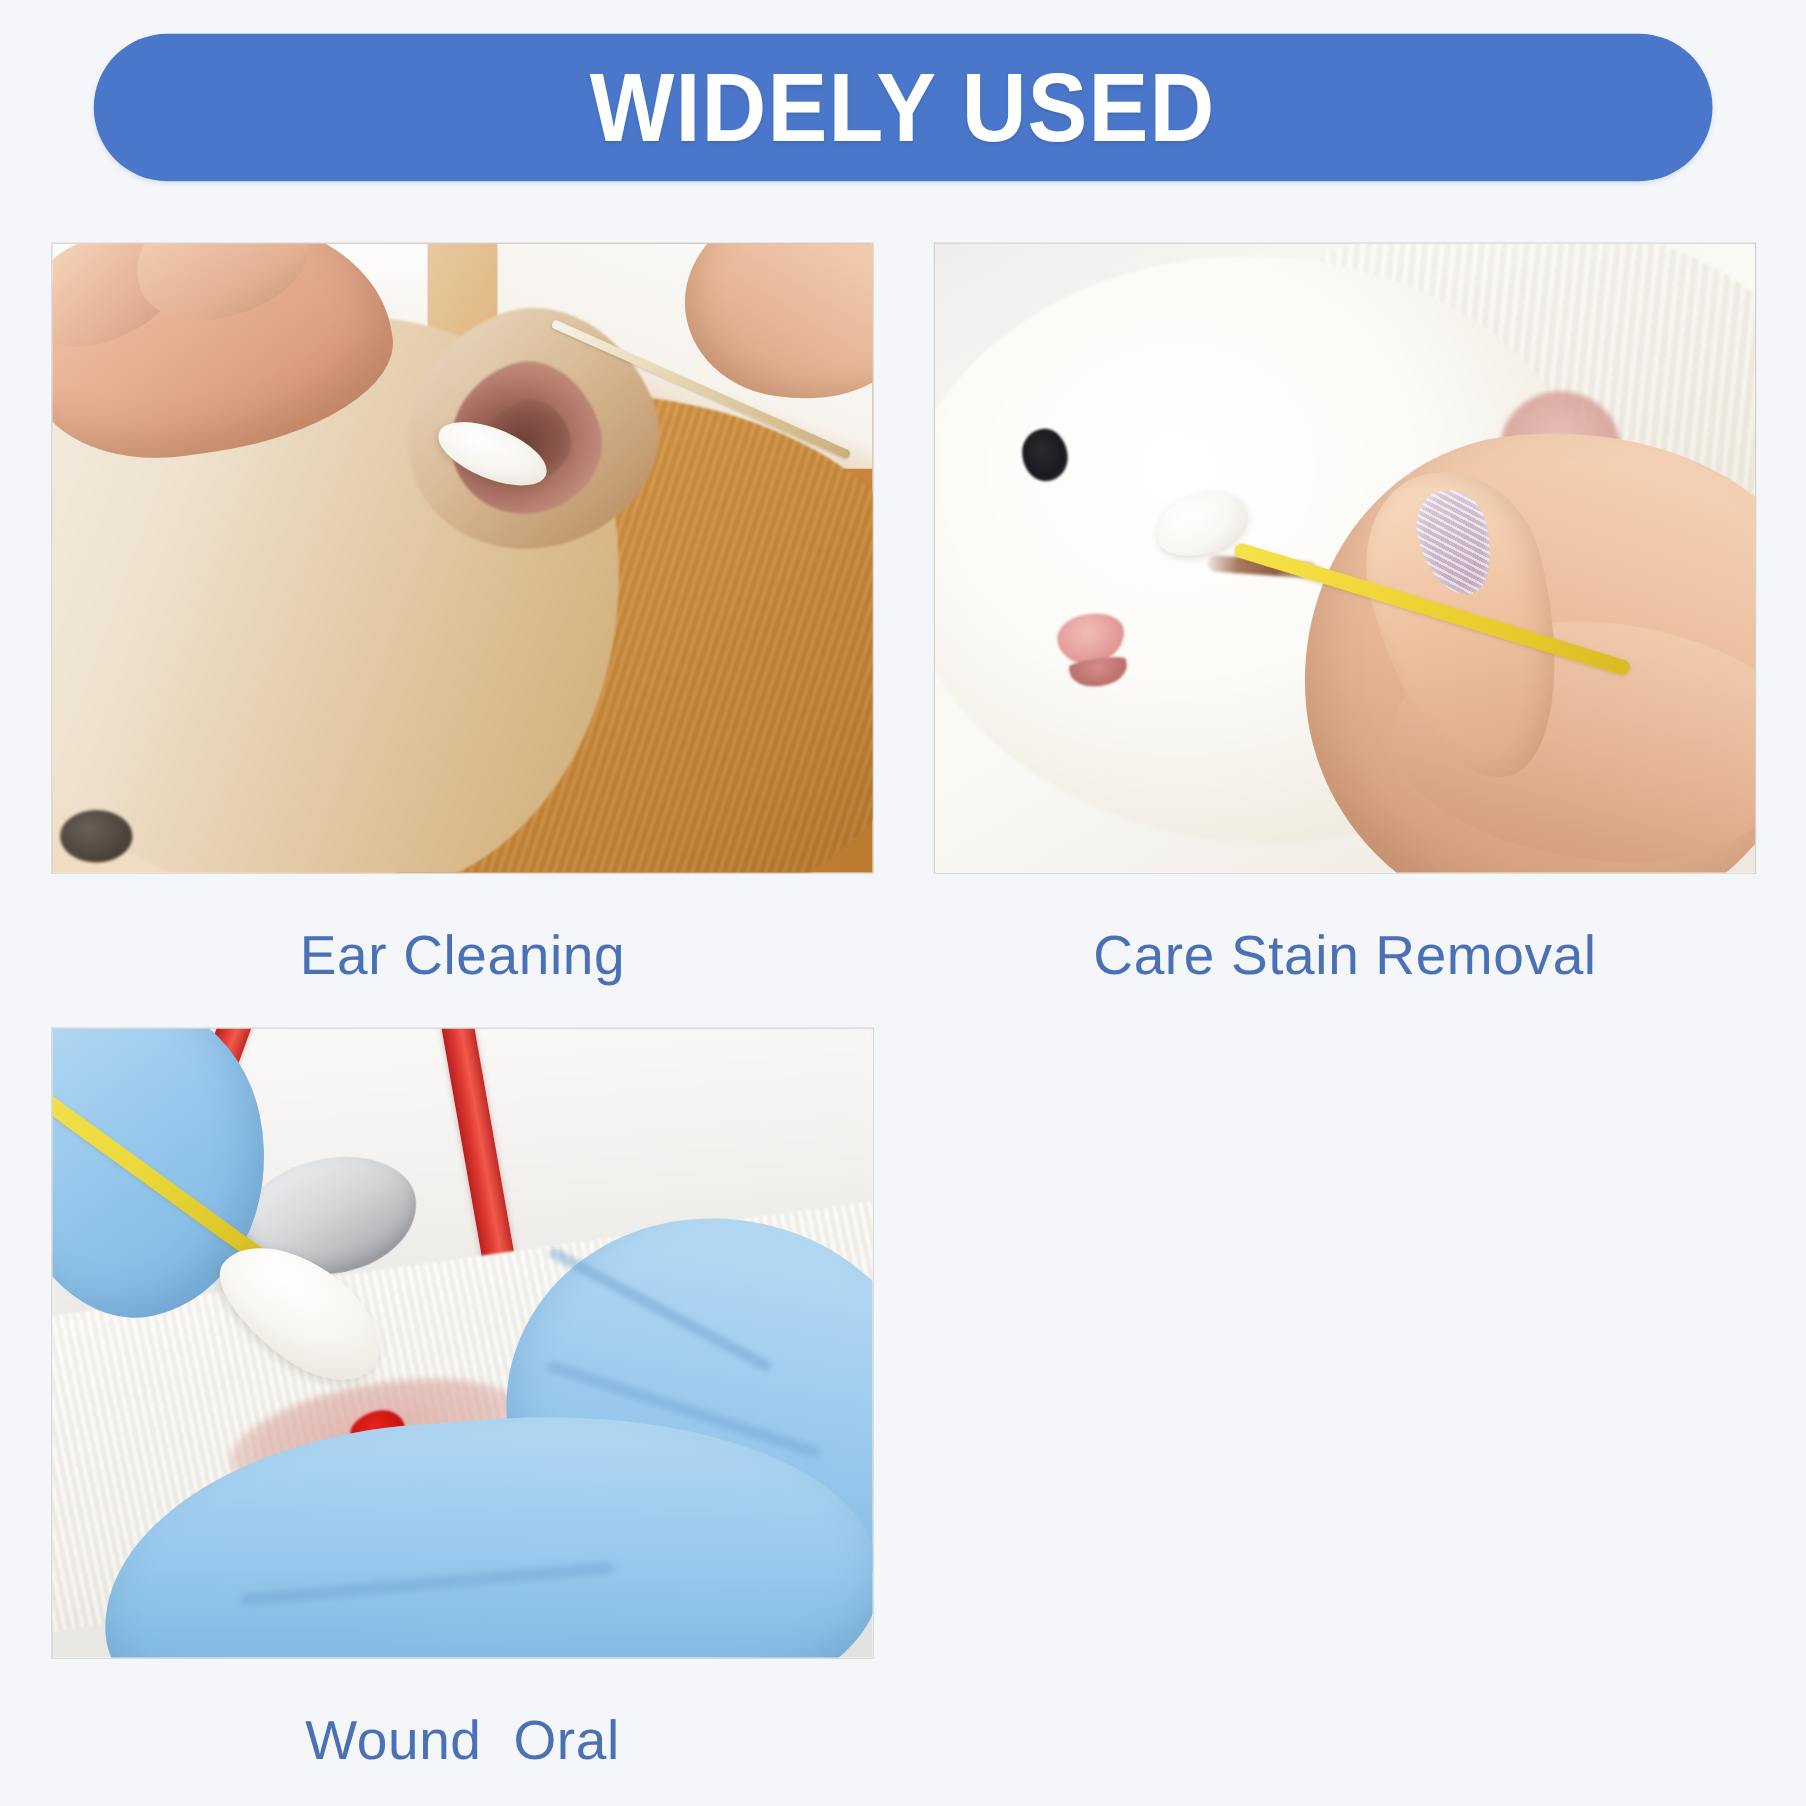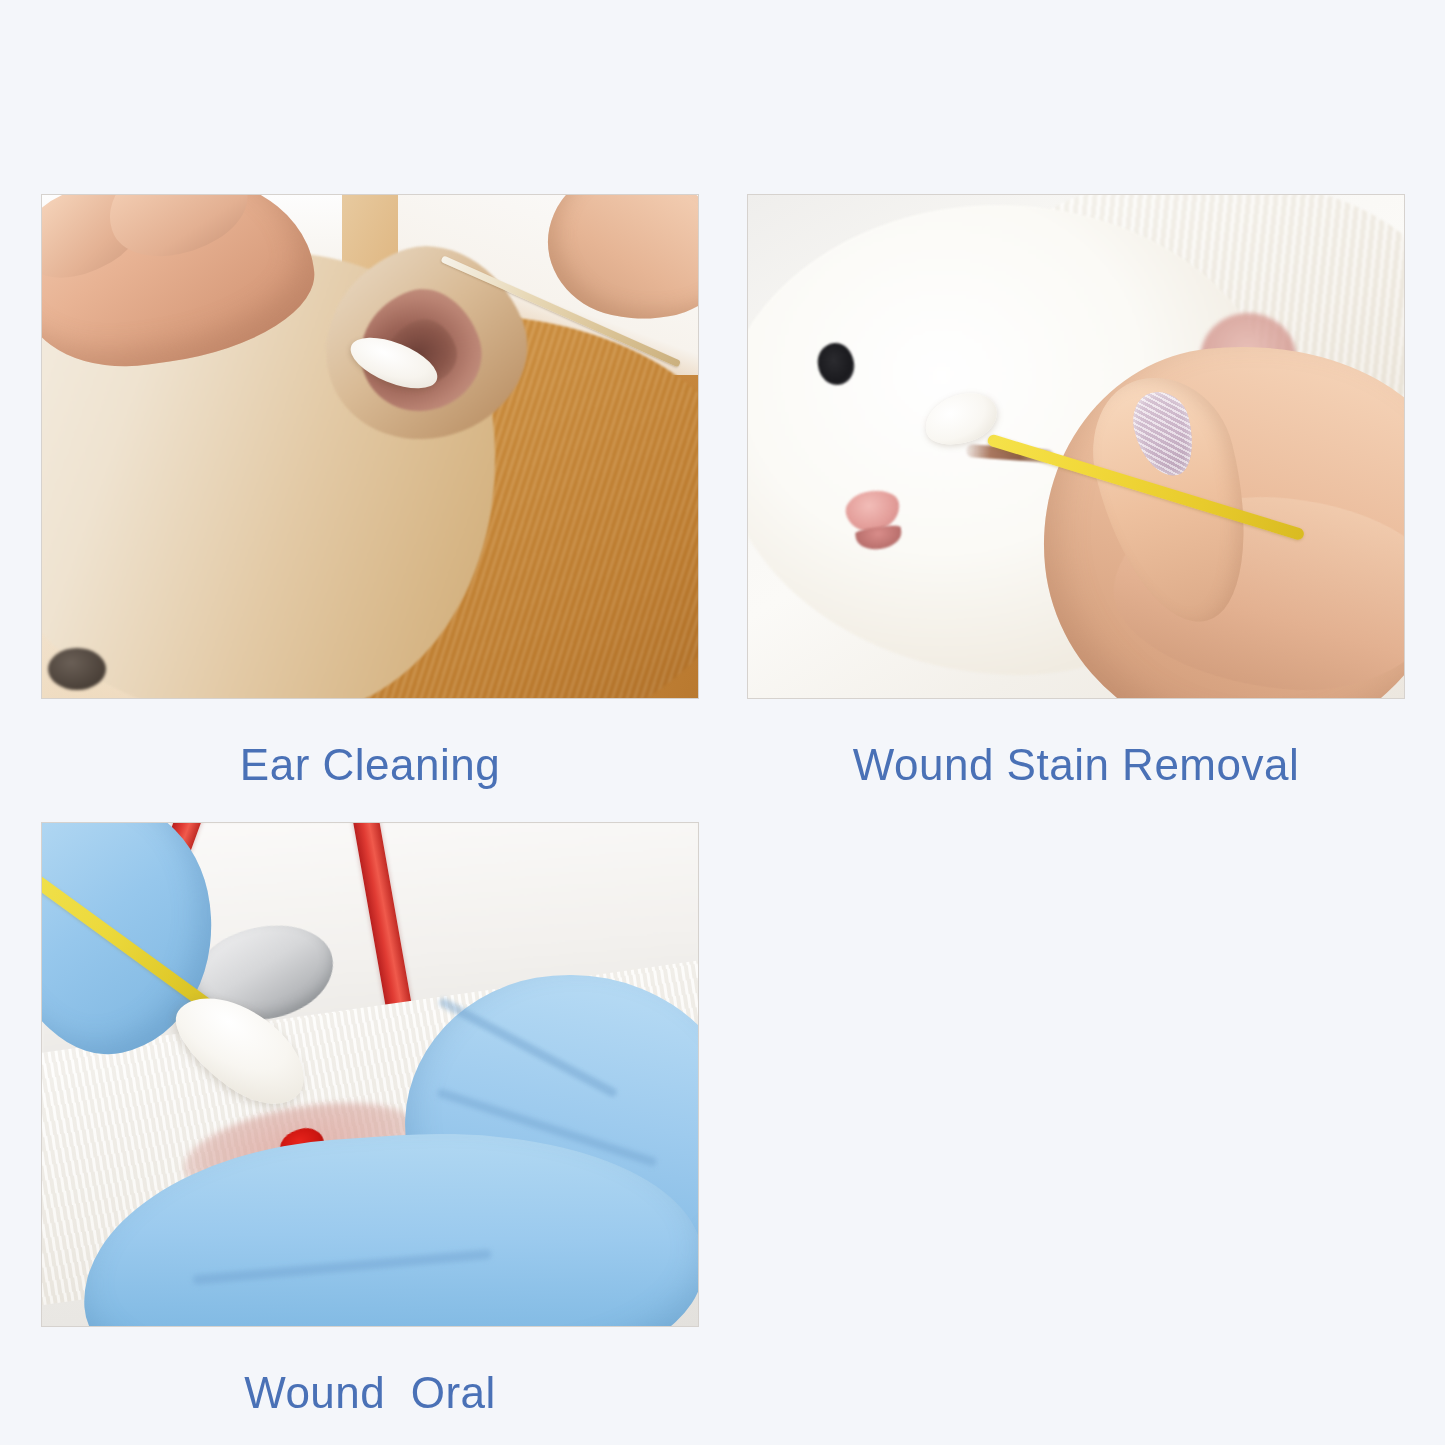--- a/index.html
+++ b/index.html
@@ -534,20 +534,23 @@
       repeating-linear-gradient(84deg, rgba(255,255,255,0.42) 0 4px, rgba(228,222,210,0.34) 4px 9px),
       linear-gradient(180deg,#faf8f2 0%, #efeade 60%, #e2dbcd 100%);
     filter: blur(1.4px);
   }
 </style>
 </head>
 <body>
 
 <div class="page">
 
+  <div class="banner">
+    <div class="banner-title">WIDELY USED</div>
+  </div>
 
   <div class="grid">
 
     <div class="cell cell-r1 cell-c1">
       <div class="photo p1">
         <div class="layer p1-white-bg"></div>
         <div class="layer p1-white-bg2"></div>
         <div class="layer p1-bodyfur"></div>
         <div class="layer p1-headfur"></div>
         <div class="layer p1-earflap"></div>
@@ -574,21 +577,21 @@
         <div class="layer p2-nose"></div>
         <div class="layer p2-mouth"></div>
         <div class="layer p2-tearline"></div>
         <div class="layer p2-hand"></div>
         <div class="layer p2-finger2"></div>
         <div class="layer p2-thumb"></div>
         <div class="layer p2-nail"></div>
         <div class="layer p2-stick"></div>
         <div class="layer p2-tip"></div>
       </div>
-      <div class="caption">Wound Stain Removal</div>
+      <div class="caption">Care Stain Removal</div>
     </div>
 
     <div class="cell cell-r2 cell-c1">
       <div class="photo p3">
         <div class="layer p3-coat"></div>
         <div class="layer p3-scope-l"></div>
         <div class="layer p3-scope-r"></div>
         <div class="layer p3-scope-stem"></div>
         <div class="layer p3-scope-head"></div>
         <div class="layer p3-furband"></div>

